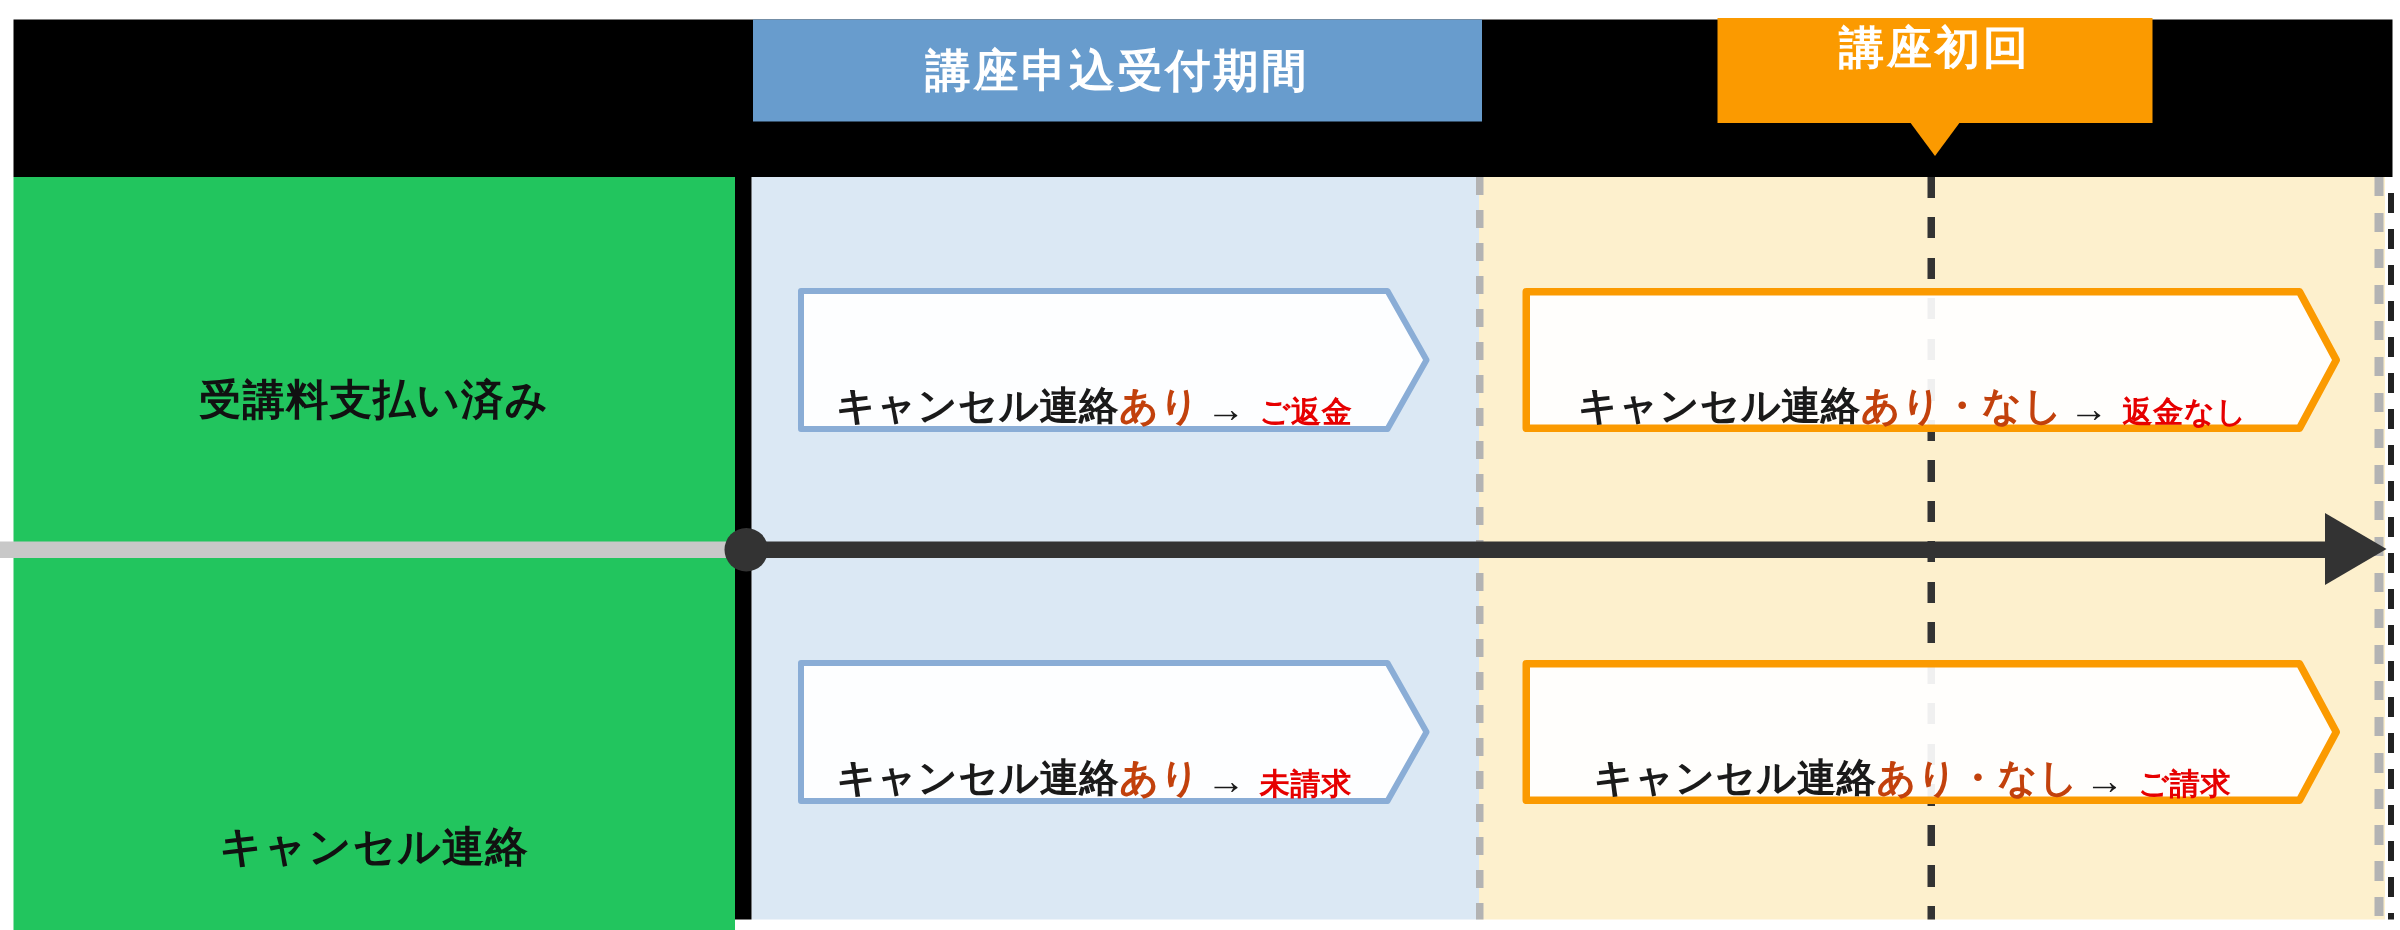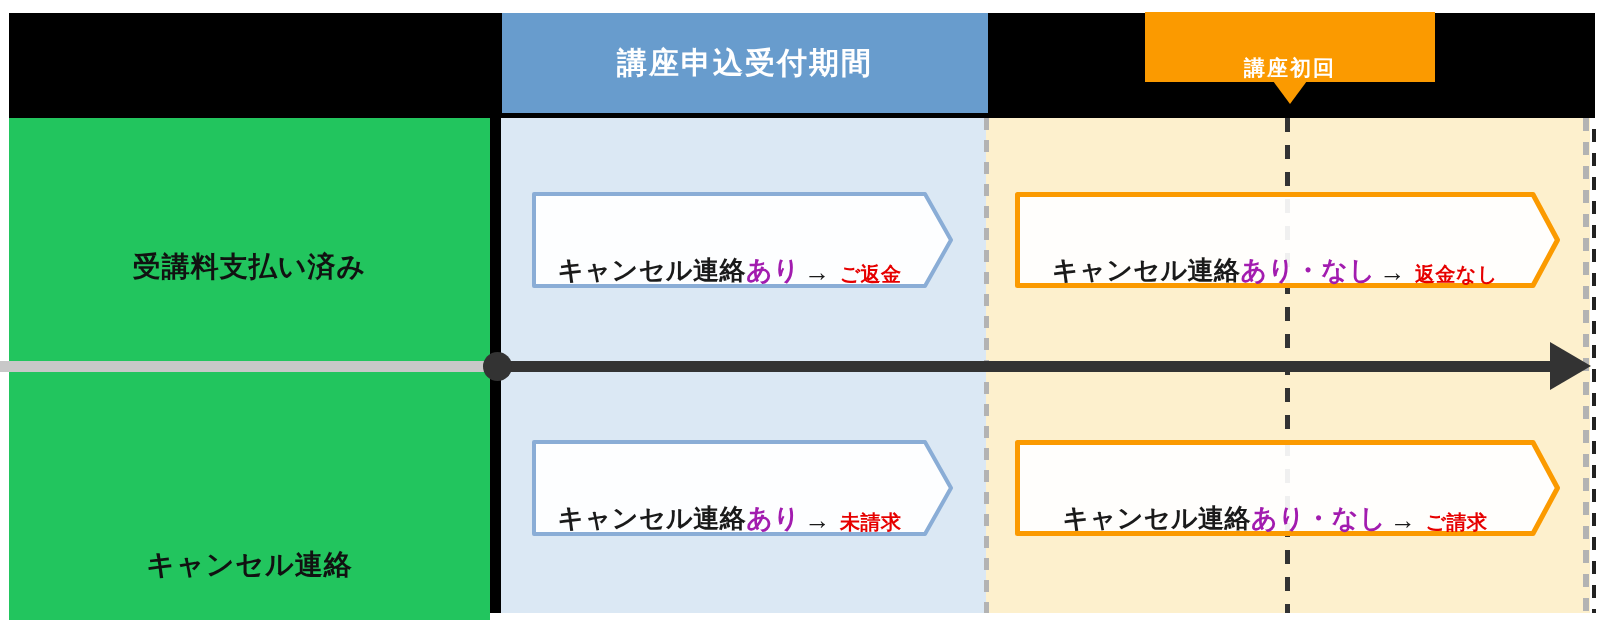--- a/index.html
+++ b/index.html
@@ -1,26 +1,26 @@
 <!DOCTYPE html>
 <html><head>
 <meta charset="utf-8">
 <style>
   html,body{margin:0;padding:0;background:#fff;}
   .canvas{position:relative;width:1600px;height:620px;background:#ffffff;overflow:hidden;
           font-family:"Liberation Sans","DejaVu Sans",sans-serif;}
 
   
   .black-bar{position:absolute;left:9px;top:13px;width:1586px;height:105px;background:#000;}
-  .blue-header{position:absolute;left:502px;top:13px;width:486px;height:100px;background:#689ccd;
+  .blue-header{position:absolute;left:502px;top:13px;width:486px;height:68px;background:#689ccd;
                display:flex;align-items:center;justify-content:center;color:#fff;
                font-size:30px;font-weight:bold;letter-spacing:2px;}
   .orange-tab{position:absolute;left:1145px;top:12px;width:290px;height:70px;background:#fb9a00;
-              display:flex;align-items:flex-end;justify-content:center;color:#fff;
-              font-size:21px;font-weight:bold;letter-spacing:2px;z-index:1;}
+              display:flex;align-items:flex-start;justify-content:center;color:#fff;
+              font-size:30px;font-weight:bold;letter-spacing:2px;z-index:1;}
   .tab-pointer{position:absolute;left:1273px;top:81px;width:0;height:0;
                border-left:17px solid transparent;border-right:17px solid transparent;
                border-top:23px solid #fb9a00;z-index:1;}
 
   
   .gray-panel{position:absolute;left:9px;top:118px;width:481px;height:596px;background:#22c55e;
               display:flex;flex-direction:column;}
   .gray-row{flex:1;display:flex;align-items:center;justify-content:center;
             font-size:28px;font-weight:bold;color:#111;letter-spacing:1px;}
   .blue-region{position:absolute;left:501px;top:118px;width:485px;height:495px;background:#dbe8f4;}
@@ -44,21 +44,21 @@
           background:#333;z-index:4;}
   .tl-head{position:absolute;left:1550px;top:342px;width:0;height:0;z-index:3;
            border-top:24px solid transparent;border-bottom:24px solid transparent;
            border-left:41px solid #333;}
 
   
   .box{position:absolute;z-index:5;}
   .box svg{overflow:visible;display:block;}
   .box-label{position:absolute;z-index:6;display:flex;align-items:flex-end;justify-content:center;
              font-weight:bold;font-size:26px;color:#1a1a1a;white-space:nowrap;letter-spacing:0.5px;}
-  .seg-cond{color:#a21caf;}
+  .seg-cond{color:#c2410c;}
   .seg-arrow{margin:0 9px 0 4px;color:#1a1a1a;}
   .seg-result{color:#e60000;font-size:20px;}
 </style>
 </head>
 <body>
 
 <div class="canvas">
 
   <div class="black-bar"></div>
   <div class="blue-header">

